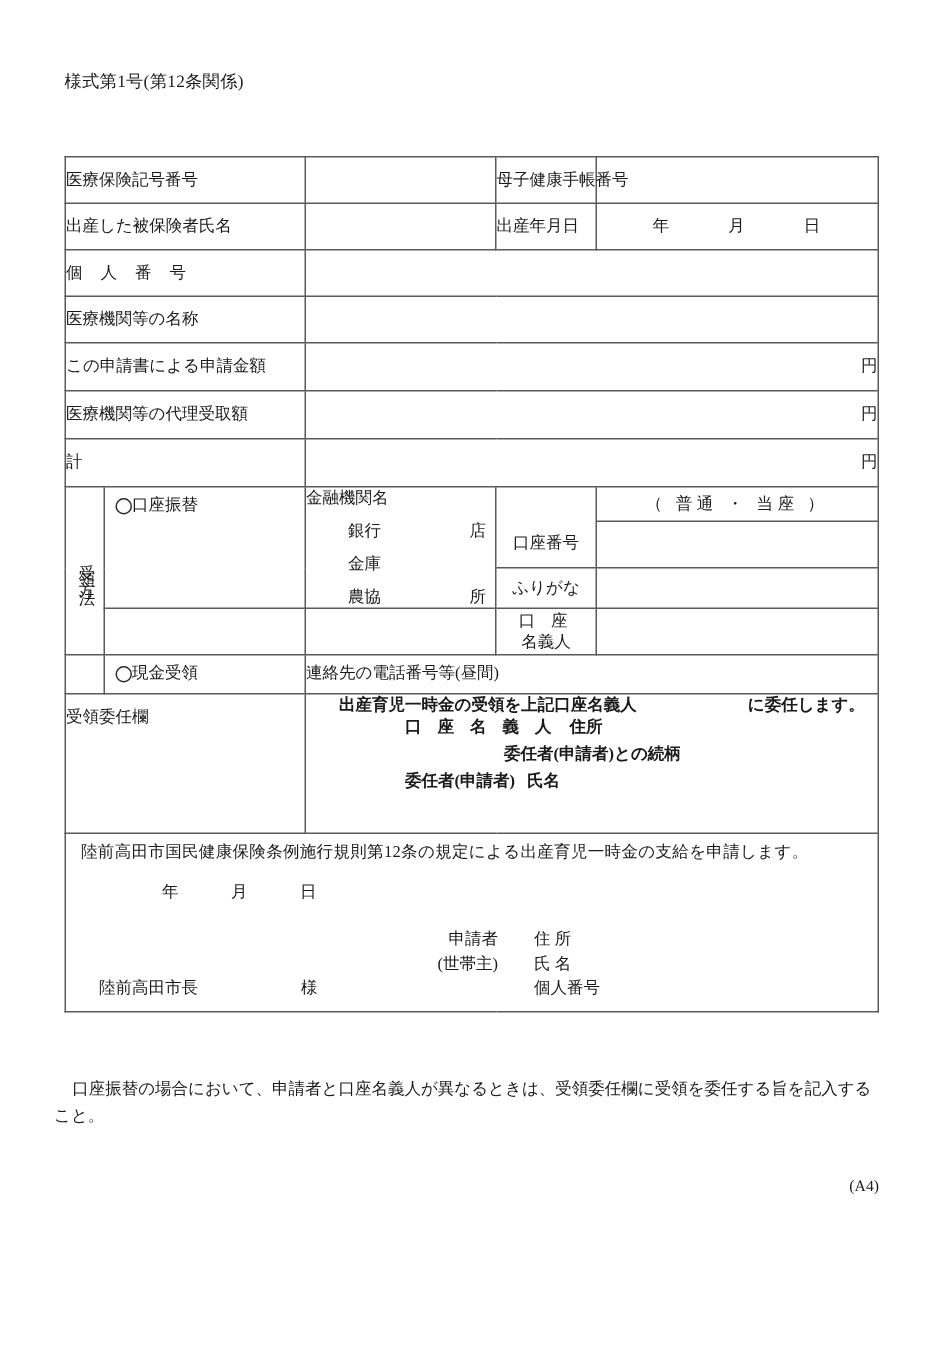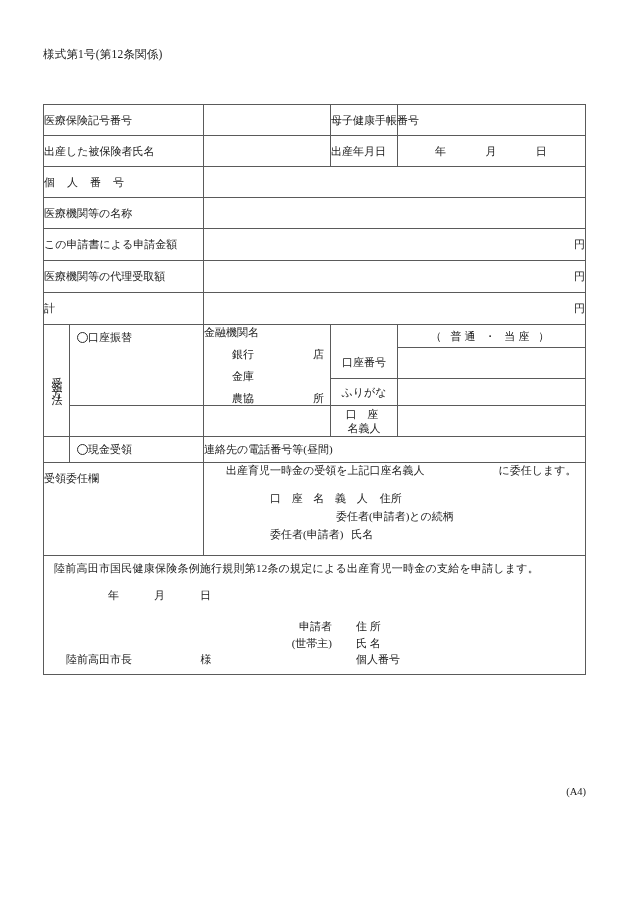--- a/index.html
+++ b/index.html
@@ -136,28 +136,28 @@
   }
   .mini .sp { letter-spacing: 0.35em; }
 
   .dotted-top {
     border-top: 1px dotted #4a4a4a !important;
   }
 
   
   .deleg {
     padding: 7px 9px 9px 9px;
+    font-weight: bold;
   }
   .deleg .l1 {
     display: flex;
     padding-left: 22px;
   }
   .deleg .l1 .gap { width: 74px; }
   .deleg .body {
-    margin-top: 13px;
     padding-left: 66px;
   }
   .deleg .r {
     display: flex;
     margin-bottom: 3px;
   }
   .deleg .k {
     letter-spacing: 0.36em;
     white-space: nowrap;
   }
@@ -398,17 +398,18 @@
         <div class="mayor">
           <span>陸前高田市長</span>
           <span class="sama">様</span>
         </div>
       </td>
     </tr>
   </tbody>
     </table>
 
   <div class="remarks">
+    <div class="p">口座振替の場合において、申請者と口座名義人が異なるときは、受領委任欄に受領を委任する旨を記入すること。</div>
   </div>
 
   <div class="a4">(A4)</div>
 
 </div>
 
 </body></html>

